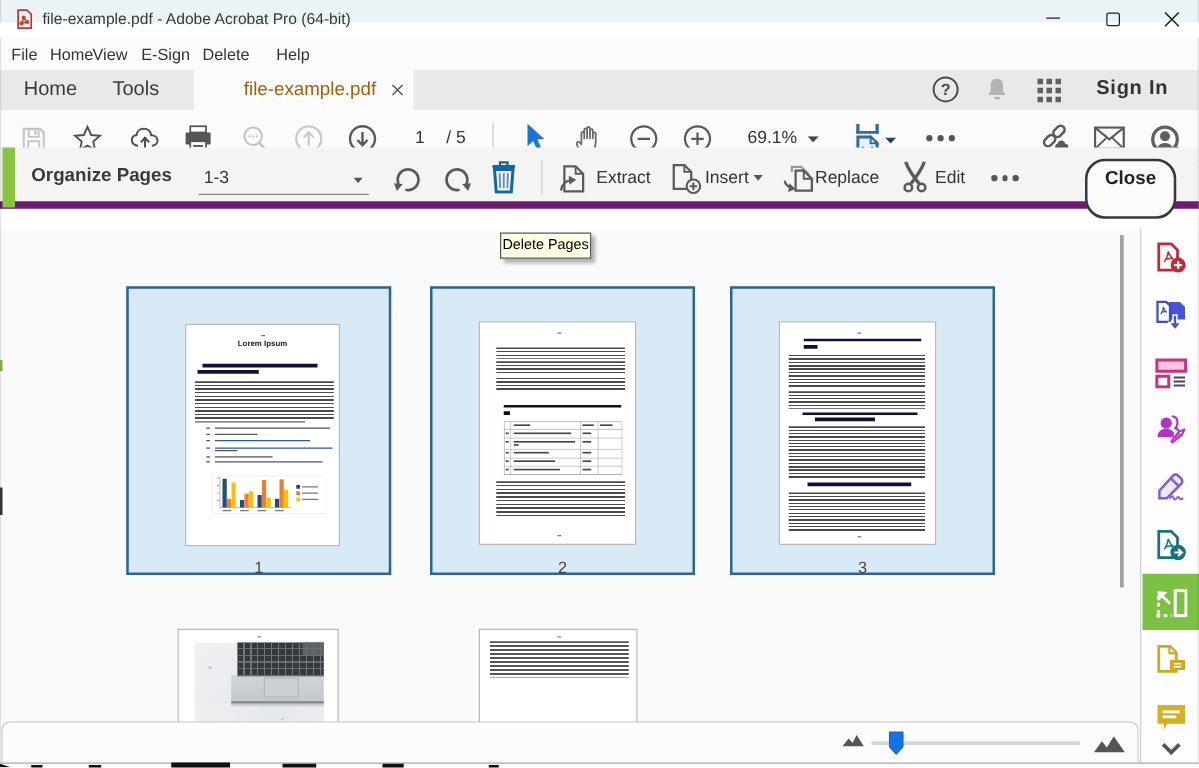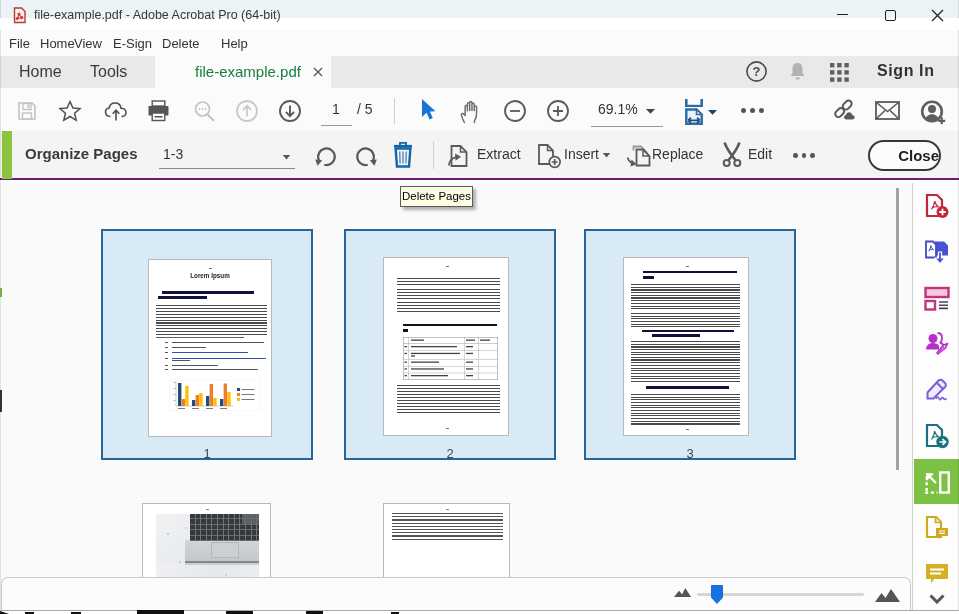--- a/index.html
+++ b/index.html
@@ -21,25 +21,25 @@
 
 #tabbar { position:absolute; left:0; top:56px; width:959px; height:32px; background:#e9e9e9; }
 #tabactive { position:absolute; left:155px; top:0px; width:176px; height:32px; background:#fbfbfb; }
 .tabtxt { position:absolute; top:7px; font-size:15px; color:#3c3c3c; }
 
 
 #toolbar { position:absolute; left:0; top:88px; width:959px; height:46px; background:#fbfbfb; border-bottom:1px solid #d9d9d9; }
 .tsep { position:absolute; top:10px; width:1px; height:26px; background:#cfcfcf; }
 
 
-#orgbar { position:absolute; left:0; top:131px; width:959px; height:49px; background:#f4f4f3; border-bottom:2px solid #701a75; }
+#orgbar { position:absolute; left:0; top:118px; width:959px; height:49px; background:#f4f4f3; border-bottom:6px solid #701a75; }
 #greenbar { position:absolute; left:2px; top:0px; width:10px; height:48px; background:#8ac440; }
 #orgtitle { position:absolute; left:25px; top:14px; font-size:15px; font-weight:bold; color:#3a3a3a; }
 .obtxt { position:absolute; top:15px; font-size:14px; color:#333; }
-#closebtn { position:absolute; left:868px; top:9px; width:73px; height:31px; border:2px solid #383838; border-radius:16px; background:#fbfbfb; text-align:right; font-size:15px; font-weight:bold; color:#222; line-height:27px; }
+#closebtn { position:absolute; left:868px; top:9px; width:73px; height:48px; border:2px solid #383838; border-radius:16px; background:#fbfbfb; text-align:center; font-size:15px; font-weight:bold; color:#222; line-height:27px; }
 
 
 #content { position:absolute; left:0; top:183px; width:912px; height:428px; background:#fafafa; }
 .card { position:absolute; width:212px; height:231px; background:#d9eaf7; border:2px solid #2b649a; }
 .page { position:absolute; background:#fff; border:1px solid #b9b9b9; }
 .plabel { position:absolute; width:100%; text-align:center; font-size:13px; color:#444; }
 .bline { position:absolute; background:#1a1a1a; }
 
 
 #tooltip { position:absolute; left:400px; top:186px; width:73px; height:21px; background:#fdfde3; border:1px solid #5a5a5a; box-shadow:3px 3px 3px rgba(0,0,0,0.30); font-size:11.5px; color:#000; line-height:19px; text-align:center; z-index:30; white-space:nowrap; }
@@ -84,21 +84,21 @@
   <div class="mi" style="left:74px">View</div>
   <div class="mi" style="left:113px">E-Sign</div>
   <div class="mi" style="left:162px">Delete</div>
   <div class="mi" style="left:221px">Help</div>
 </div>
 
 <div id="tabbar">
   <div id="tabactive"></div>
   <div class="tabtxt" style="left:19px;font-size:16px;color:#3a3a3a">Home</div>
   <div class="tabtxt" style="left:90px;font-size:16px;color:#3a3a3a">Tools</div>
-  <div class="tabtxt" style="left:195px;color:#15803d">file-example.pdf</div>
+  <div class="tabtxt" style="left:195px;color:#a16207">file-example.pdf</div>
   <svg class="abs" style="left:313px;top:11px" width="10" height="10" viewBox="0 0 10 10">
         <path d="M1 1 L9 9 M9 1 L1 9" stroke="#555" stroke-width="1.2"></path>
       </svg>
 
   <svg class="abs" style="left:745px;top:4px" width="23" height="23" viewBox="0 0 23 23">
     <circle cx="11.5" cy="11.5" r="9.6" fill="none" stroke="#4a4a4a" stroke-width="1.6"></circle>
     <text x="11.5" y="16" font-size="13" font-weight="bold" fill="#4a4a4a" text-anchor="middle" font-family="Liberation Sans">?</text>
   </svg>
   <svg class="abs" style="left:788px;top:5px" width="19" height="21" viewBox="0 0 19 21">
     <path d="M9.5 2 C6 2 4.5 4.5 4.5 8 L4.5 12 L2.5 15 L16.5 15 L14.5 12 L14.5 8 C14.5 4.5 13 2 9.5 2 Z" fill="#b3b3b3"></path>

